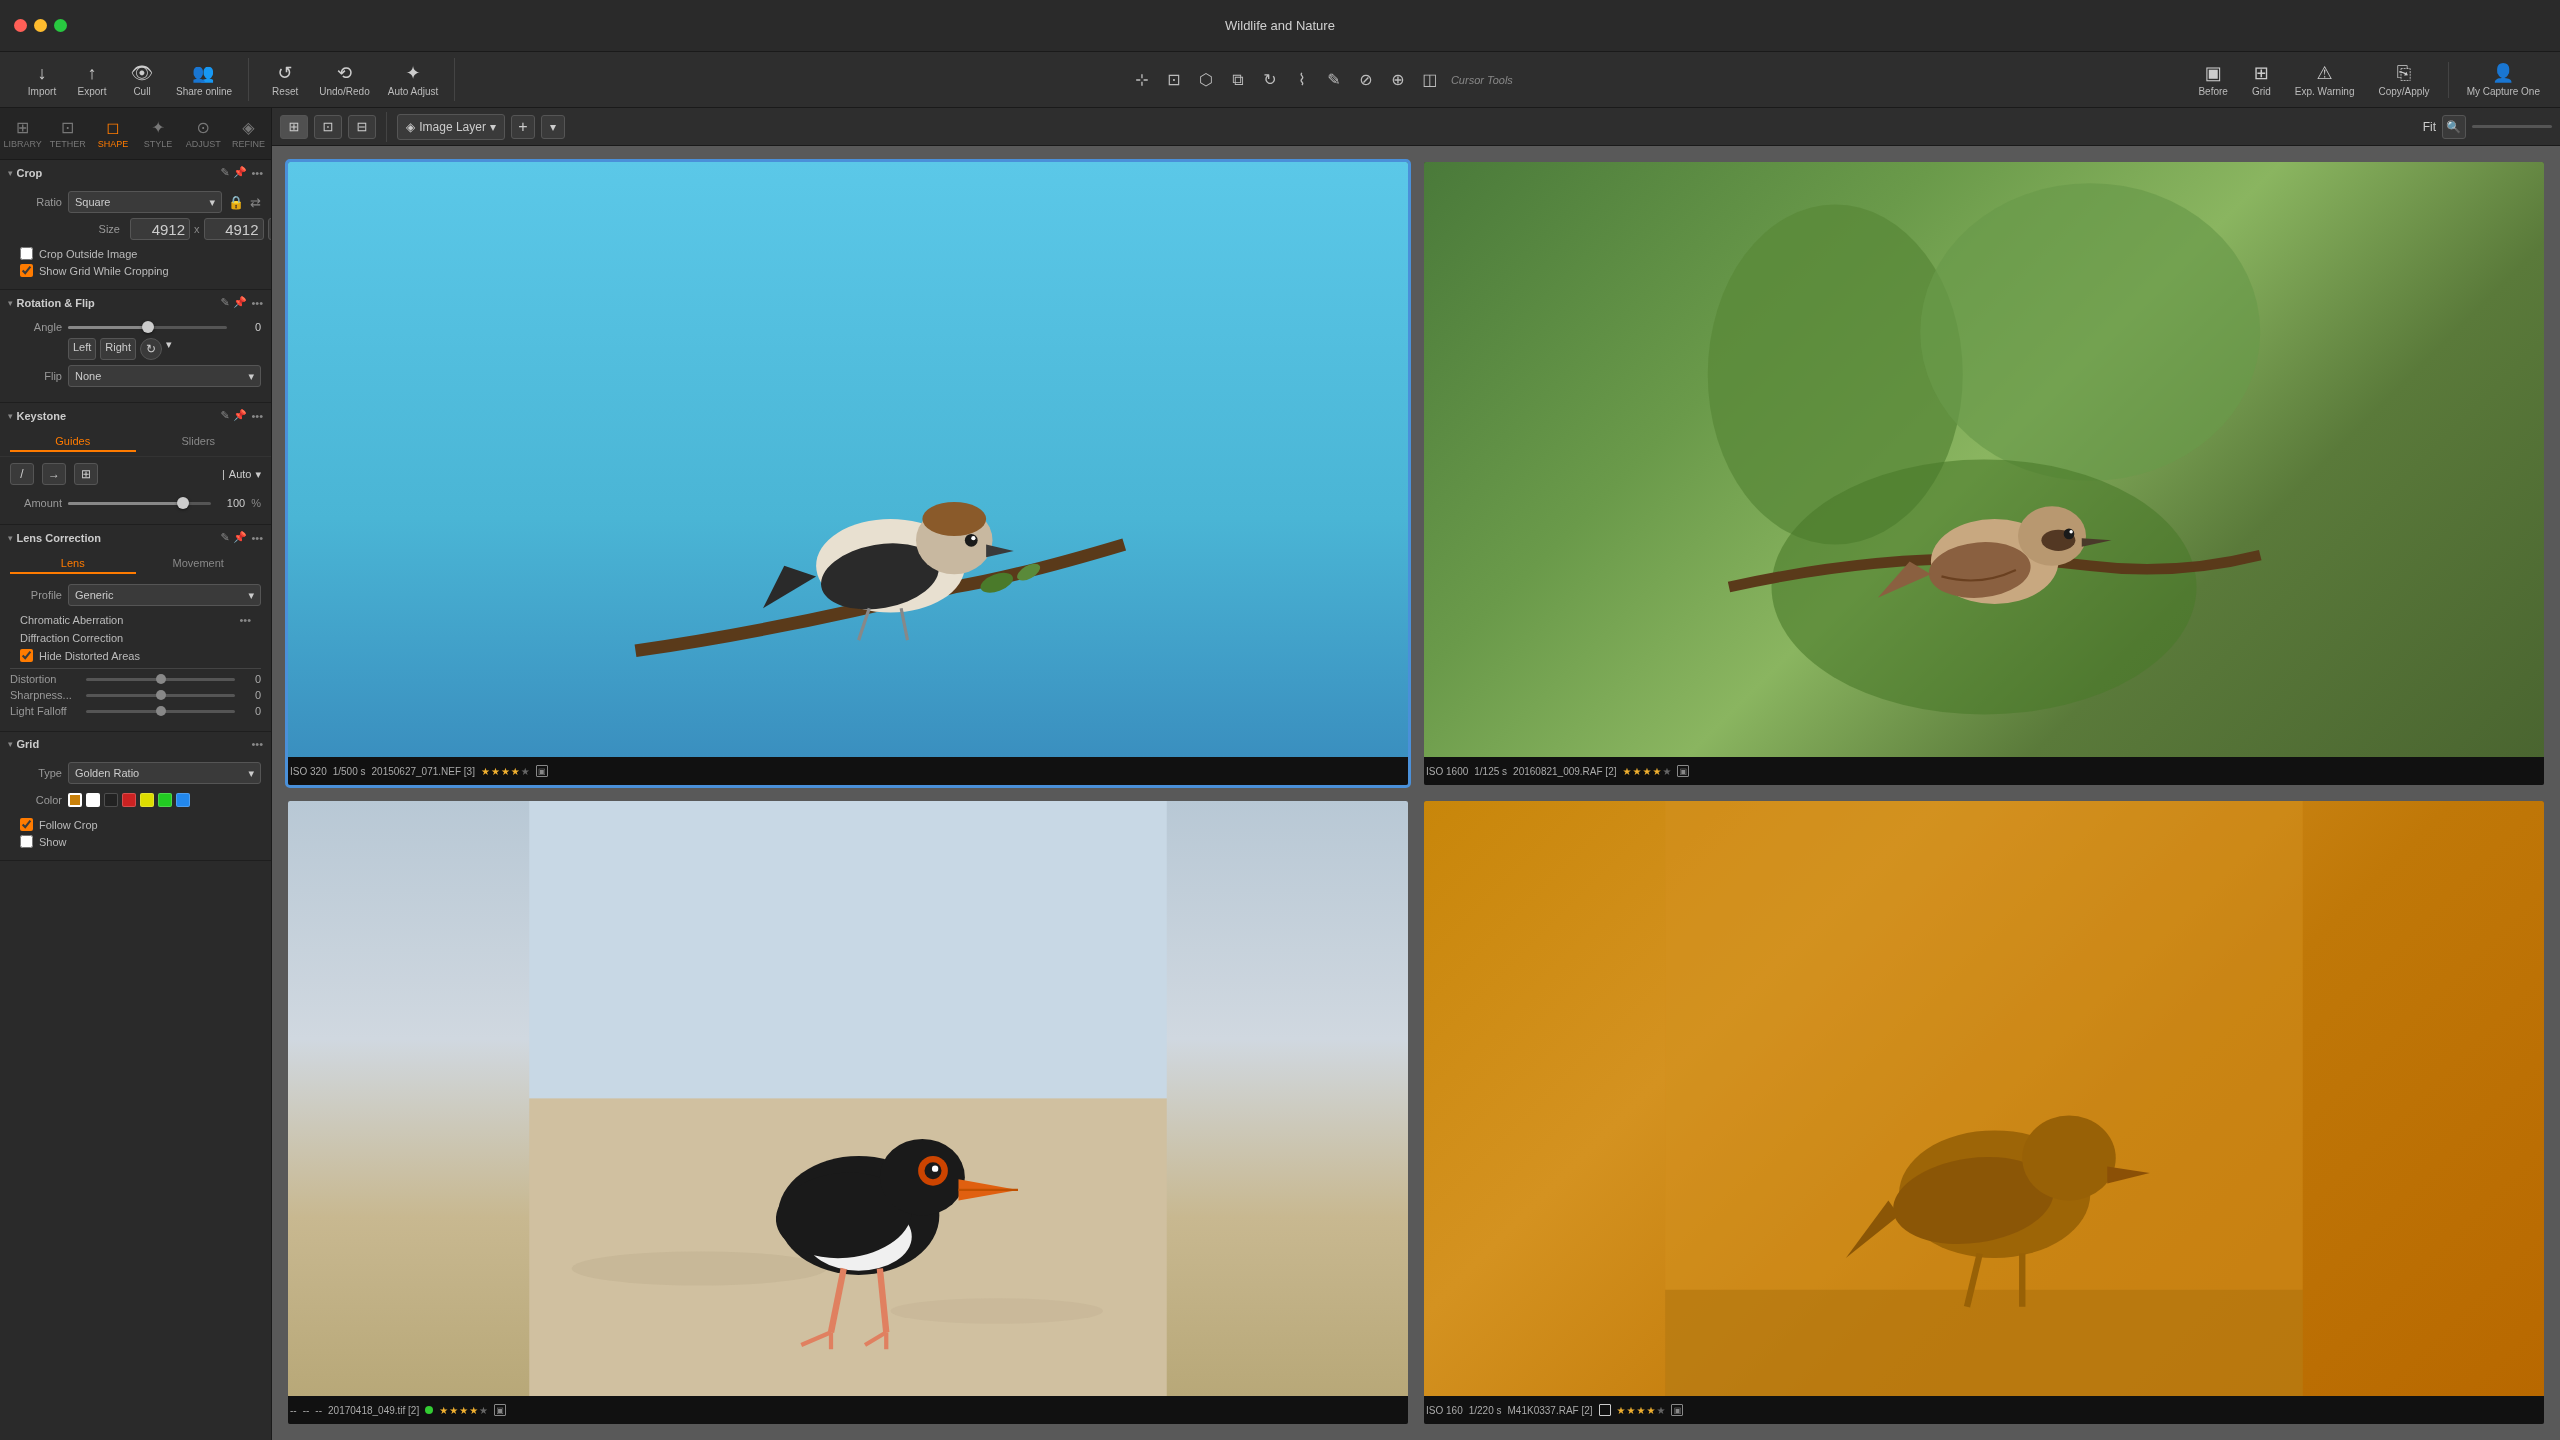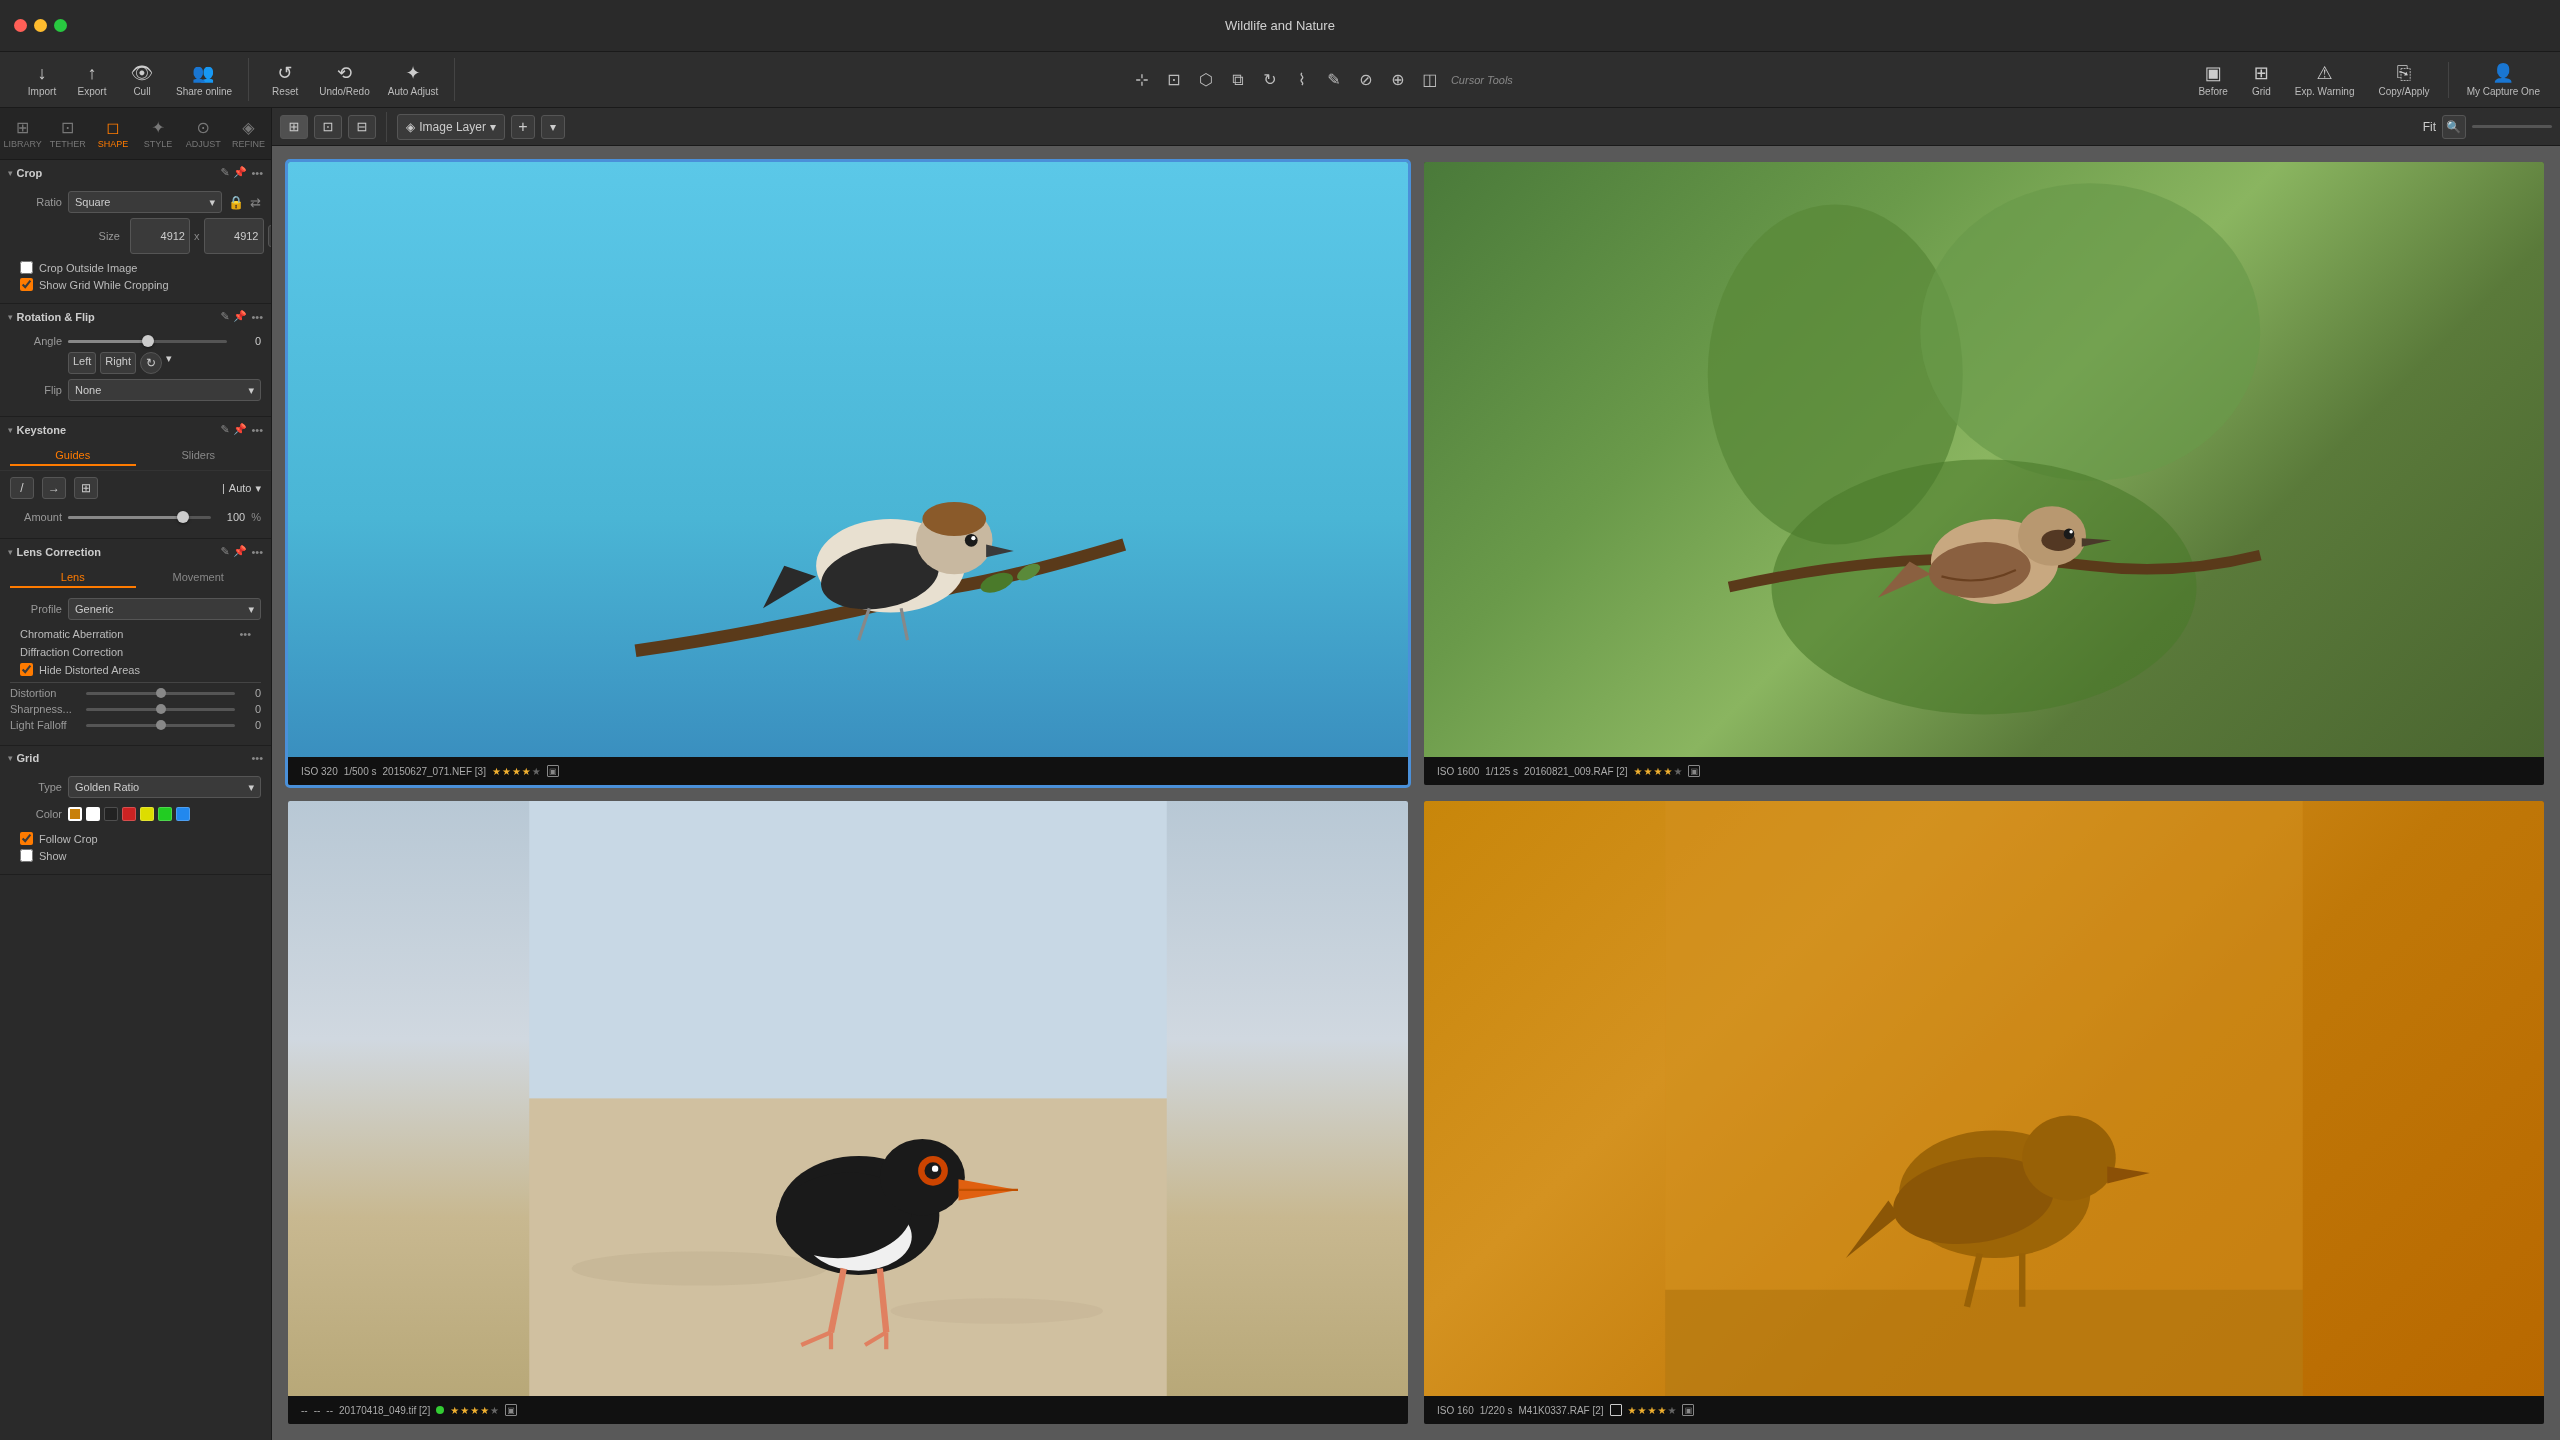--- a/index.html
+++ b/index.html
@@ -181,23 +181,23 @@
       display: flex;
       align-items: center;
       justify-content: space-between;
     }
     .form-control-input {
       width: 60px;
       background: #3a3a3a;
       border: 1px solid #555;
       border-radius: 3px;
       color: #ccc;
-      font-size: 11px;
+      font-size: 15px;
       padding: 2px 4px;
-      height: 36px;
+      height: 22px;
       text-align: right;
     }
     .form-unit {
       color: #888;
       font-size: 11px;
     }
 
     .size-row {
       display: flex;
       align-items: center;
@@ -527,21 +527,21 @@
 
     .bird-4 {
       background: linear-gradient(135deg, #c8860a 0%, #d49220 30%, #c07808 60%, #b86800 100%);
     }
 
     .image-caption {
       height: 28px;
       background: rgba(0,0,0,0.7);
       display: flex;
       align-items: center;
-      padding: 0 13px;
+      padding: 0 2px;
       gap: 6px;
       font-size: 10px;
       color: #ccc;
       position: absolute;
       bottom: 0;
       left: 0;
       right: 0;
     }
     .star { color: #f0b030; font-size: 10px; }
     .star-empty { color: #666; font-size: 10px; }

